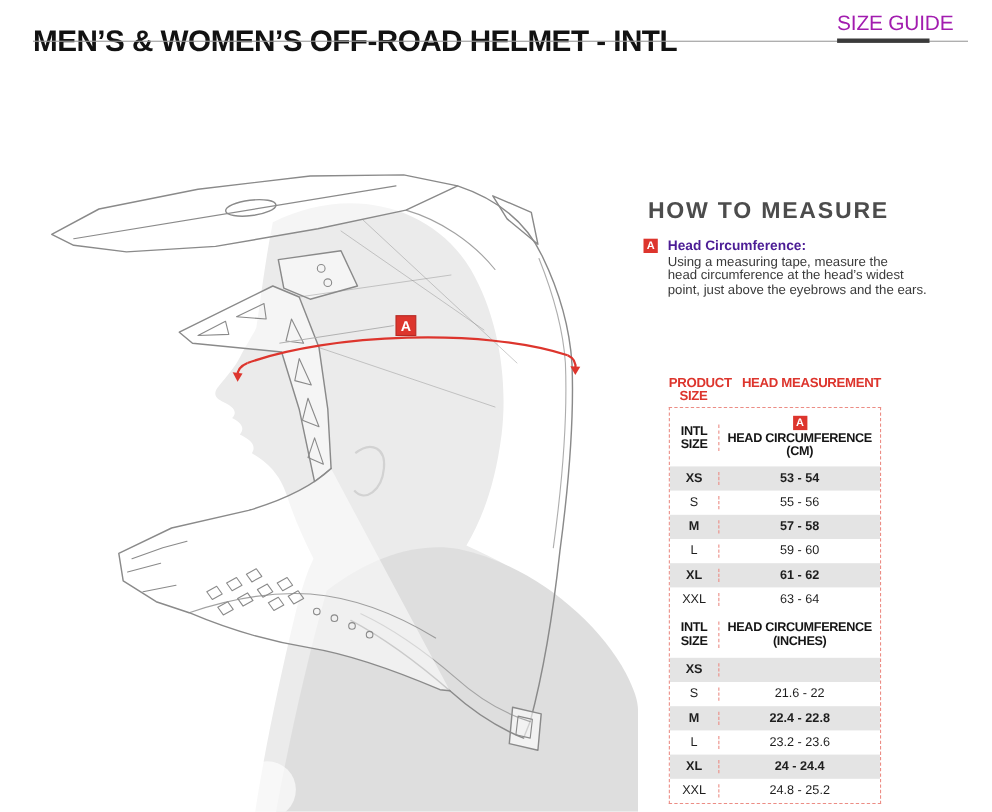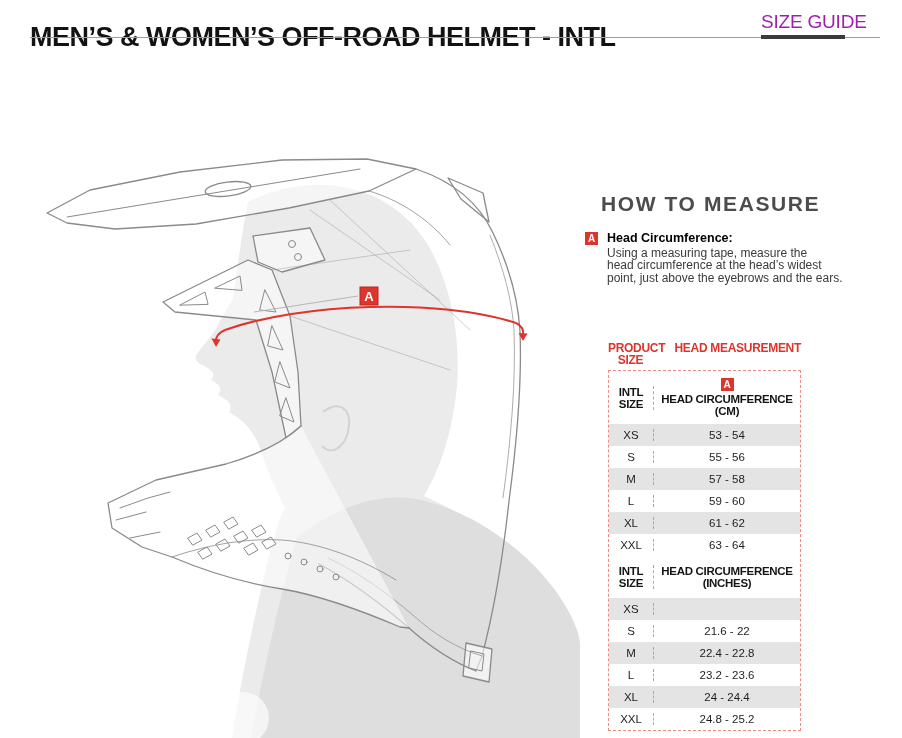--- a/index.html
+++ b/index.html
@@ -22,29 +22,29 @@
     letter-spacing:-0.2px;white-space:nowrap;
   }
   .rule{position:absolute;left:30px;top:37px;width:850px;height:1px;background:#9c9c9c;}
   .rule-accent{position:absolute;left:761px;top:35px;width:84px;height:4px;background:#3b3b3b;}
 
   
   .illustration{position:absolute;left:20px;top:140px;width:560px;height:598px;}
 
   
   .howto{position:absolute;left:585px;top:176px;width:310px;}
-  .howto h2{margin:16px;font-size:21px;font-weight:bold;color:#4c4c4c;letter-spacing:1.6px;}
+  .howto h2{margin:4px;font-size:21px;font-weight:bold;color:#4c4c4c;letter-spacing:1.6px;}
   .measure-item{display:flex;margin-top:13px;}
   .badge{
     display:inline-block;width:13px;height:13px;background:var(--red);
     color:#fff;font-size:10px;font-weight:bold;text-align:center;line-height:13px;
     flex:0 0 auto;
   }
   .measure-text{margin-left:9px;font-size:12px;color:#3a3a3a;line-height:12.5px;}
-  .measure-label{font-weight:bold;color:#000000;font-size:12.5px;margin-bottom:2px;}
+  .measure-label{font-weight:bold;color:#4c1d95;font-size:12.5px;margin-bottom:2px;}
 
   
   .table-wrap{position:absolute;left:608px;top:343px;width:193px;}
   .col-headers{
     display:flex;text-align:center;color:var(--red);font-weight:bold;
     font-size:12px;line-height:11.5px;margin-bottom:4px;letter-spacing:-0.3px;
   }
   .ch1{width:45px;}
   .ch2{flex:1;text-align:right;}
   .tbl{border:1px dashed var(--dash);width:191px;background:#fff;}
@@ -55,21 +55,21 @@
     text-align:center;
   }
   .c2{
     flex:1;display:flex;flex-direction:column;align-items:center;justify-content:center;
     text-align:center;
   }
   .sec-header{height:53px;font-weight:bold;font-size:11.5px;line-height:12px;color:#151515;letter-spacing:-0.3px;}
   .sec-header.no-badge{height:42px;}
   .badge.sm{margin-bottom:2px;}
   .data-row{height:22px;font-size:11.5px;color:#1e1e1e;}
-  .data-row.shade{background:var(--rowgray);}
+  .data-row.shade{background:var(--rowgray);font-weight:bold;}
 </style>
 </head>
 <body>
 
 <h1 class="title">MEN’S &amp; WOMEN’S OFF-ROAD HELMET - INTL</h1>
 <div class="size-guide">SIZE GUIDE</div>
 <div class="rule"></div>
 <div class="rule-accent"></div>
 
 <div class="illustration">

